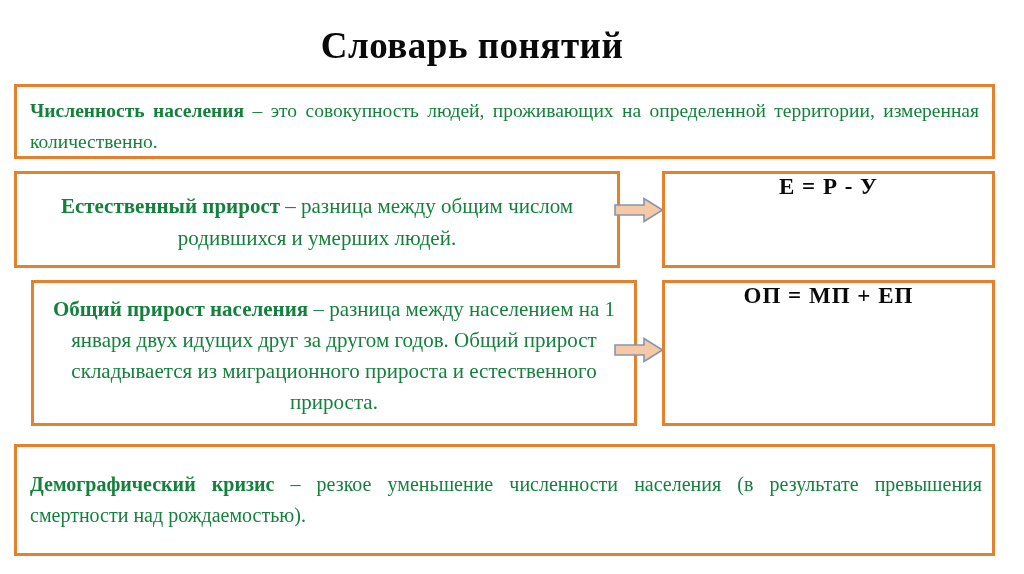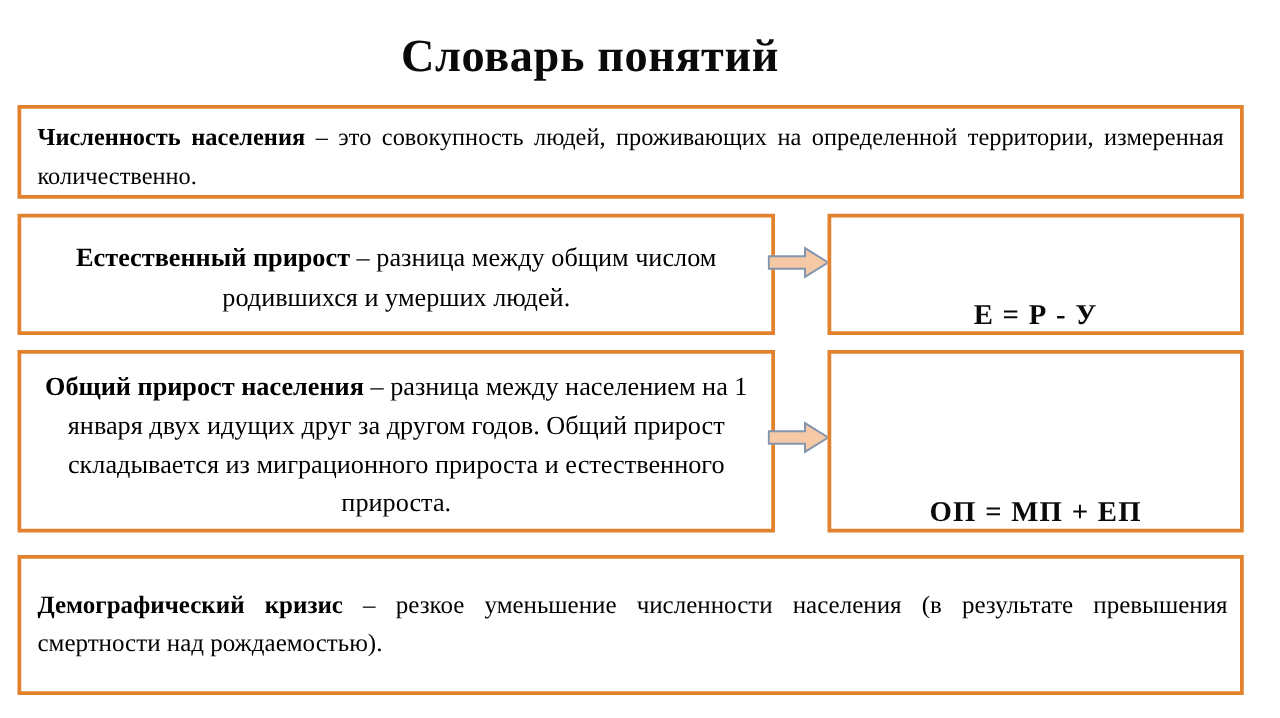--- a/index.html
+++ b/index.html
@@ -40,21 +40,21 @@
 
   
   .box {
     position: absolute;
     box-sizing: border-box;
     background: #ffffff;
     border: 3px solid #E2822F;
   }
   .box-text {
     font-family: "Liberation Serif", "DejaVu Serif", serif;
-    color: #000000;
+    color: #15803d;
   }
   .term {
     font-weight: bold;
   }
 
   
   #box-population {
     left: 14px;
     top: 84px;
     width: 981px;
@@ -84,21 +84,21 @@
     left: 10px;
     top: 16px;
     width: 580px;
     font-size: 21px;
     line-height: 32px;
     text-align: center;
   }
 
   
   #box-total-growth {
-    left: 14px;
+    left: 31px;
     top: 280px;
     width: 606px;
     height: 146px;
   }
   #box-total-growth .box-text {
     position: absolute;
     left: 8px;
     top: 11px;
     width: 584px;
     font-size: 21px;
@@ -124,21 +124,21 @@
     text-align-last: left;
   }
 
   
   .formula-box {
     position: absolute;
     box-sizing: border-box;
     background: #ffffff;
     border: 3px solid #E2822F;
     display: flex;
-    align-items: flex-end;
+    align-items: flex-start;
     justify-content: center;
   }
   .formula-text {
     font-family: "Liberation Serif", "DejaVu Serif", serif;
     font-weight: bold;
     font-size: 23px;
     letter-spacing: 1px;
     color: #0a0a0a;
     white-space: nowrap;
   }

